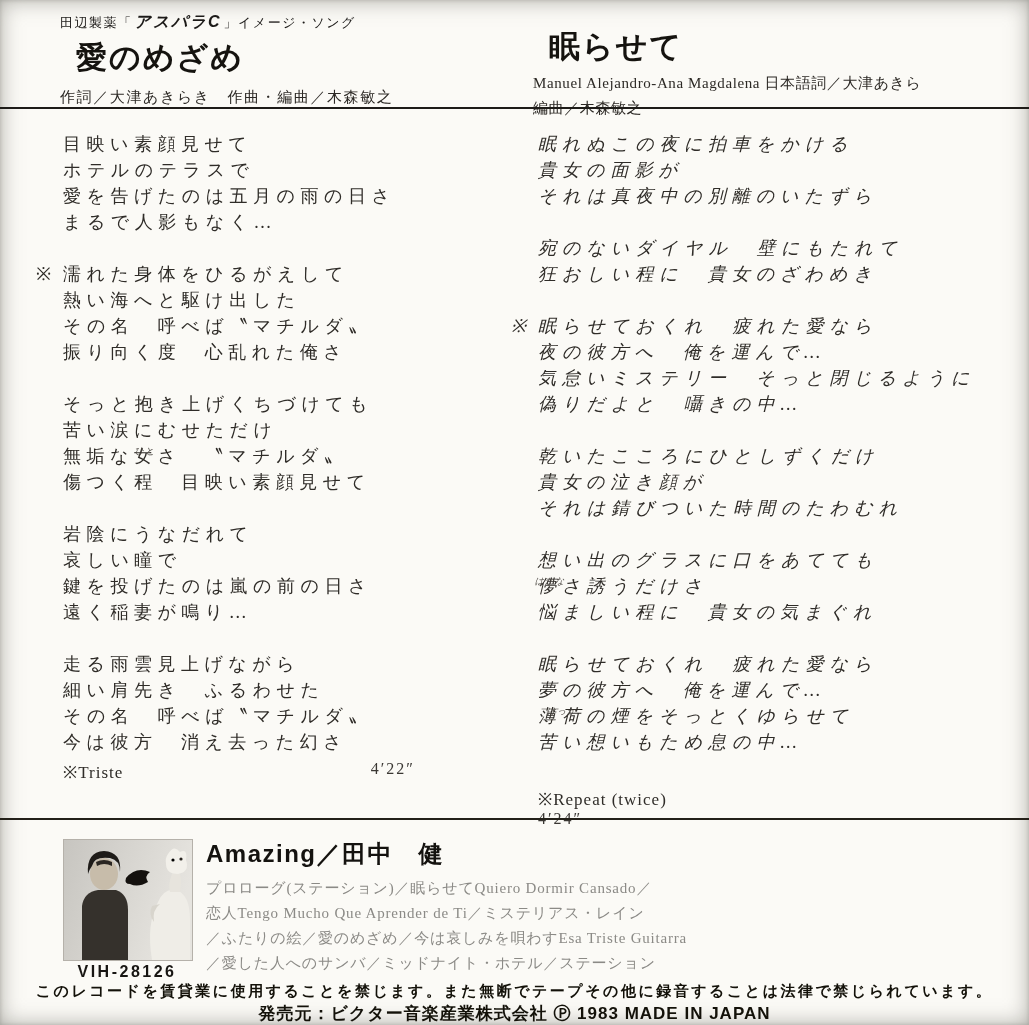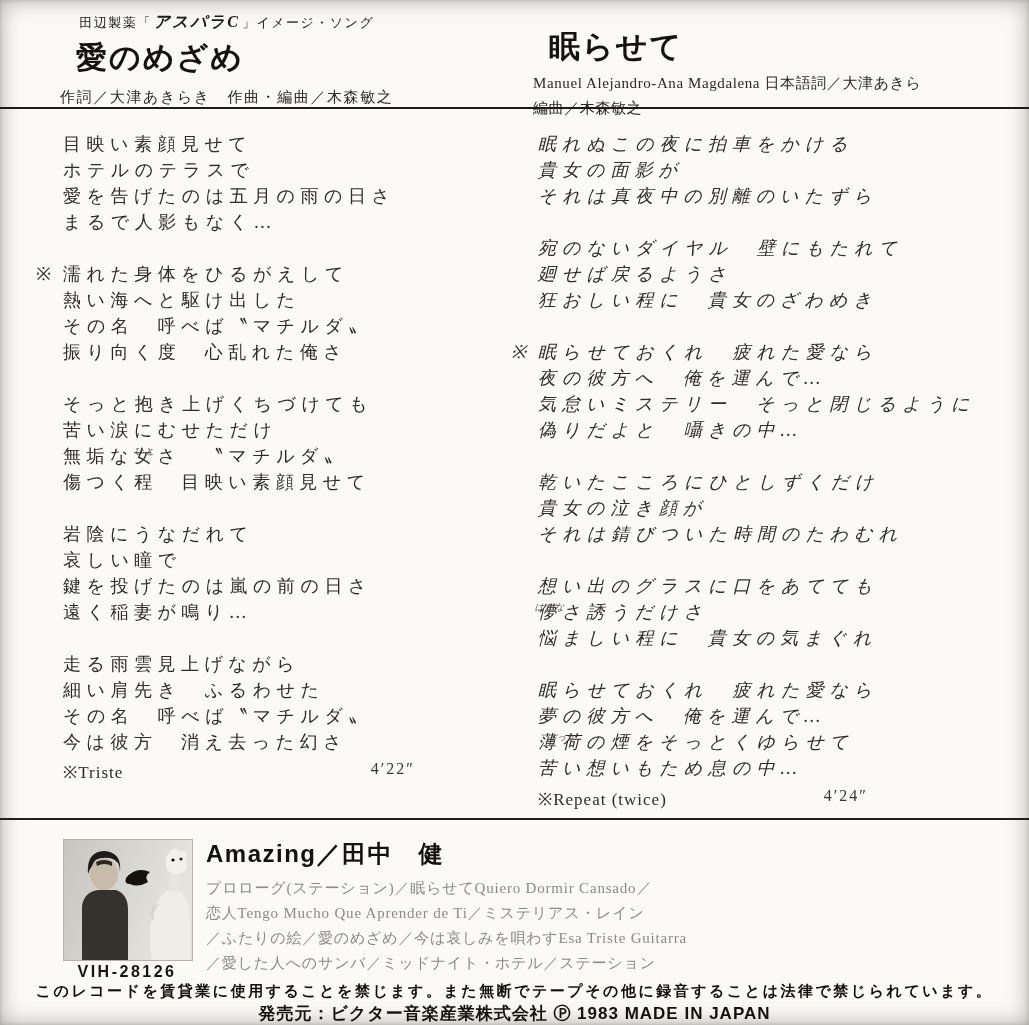--- a/index.html
+++ b/index.html
@@ -7,22 +7,22 @@
     width:1029px;height:1025px;position:relative;overflow:hidden;
     background:#fbfaf6;
     font-family:"Liberation Serif","DejaVu Serif",serif;
     color:#24211e;
   }
   .edge-vignette{position:absolute;inset:0;pointer-events:none;
     box-shadow:inset 0 0 22px rgba(110,108,100,.55), inset 0 0 4px rgba(110,108,100,.35);}
   
   .hdr-left{position:absolute;left:60px;top:12px;}
   .hdr-right{position:absolute;left:533px;top:26px;}
-  .campaign{font-family:Liberation Serif, serif;
-    font-size:13px;letter-spacing:1.5px;color:#1c1a18;white-space:nowrap;text-align:center;}
+  .campaign{font-family:Liberation Sans, sans-serif;
+    font-size:13px;letter-spacing:1.5px;color:#1c1a18;white-space:nowrap;}
   .aspara-logo{font-weight:bold;font-style:italic;font-size:16px;letter-spacing:2px;padding:0 2px;}
   .song-title{margin:4px 0 0 16px;font-size:31px;font-weight:bold;letter-spacing:2px;color:#15130f;white-space:nowrap;}
   .hdr-right .song-title{margin-top:0;}
   .credits{margin-top:9px;font-size:15px;letter-spacing:1.6px;color:#2c2925;white-space:nowrap;}
   .hdr-right .credits{margin-top:6px;letter-spacing:0.6px;}
   
   .rule{position:absolute;left:0;right:0;height:2px;background:#1d1b18;}
   .rule-top{top:107px;}
   .rule-mid{top:818px;height:2px;background:#232019;}
   
@@ -31,21 +31,21 @@
   .col-right{left:538px;width:470px;letter-spacing:6px;font-style:italic;}
   .verse{margin-bottom:26px;position:relative;}
   .verse .mark{position:absolute;left:-27px;top:0;letter-spacing:0;}
   .line{white-space:nowrap;}
   .rb{position:relative;}
   .rt{position:absolute;top:-8px;left:50%;transform:translateX(-50%);
       font-size:9px;letter-spacing:1px;white-space:nowrap;color:#4a4641;}
   .repeat-row{position:absolute;display:flex;justify-content:space-between;
     font-size:17px;letter-spacing:1px;color:#2f2c28;}
   .repeat-left{left:63px;top:760px;width:352px;}
-  .repeat-right{left:538px;top:787px;width:330px;}
+  .repeat-right{left:538px;top:787px;width:330px;flex-direction:column;}
   .repeat-row .time{font-size:16px;letter-spacing:2px;color:#3a3733;}
   
   .photo{position:absolute;left:63px;top:839px;width:128px;height:120px;margin:0;
     border:1px solid #b5b1aa;background:#d4d2cd;}
   .photo svg{display:block;}
   .catalog{position:absolute;left:56px;top:963px;width:142px;text-align:center;
     font-family:"Liberation Sans","DejaVu Sans",sans-serif;
     font-weight:bold;font-size:16px;letter-spacing:2.5px;color:#181613;}
   .album-title{position:absolute;left:206px;top:838px;margin:0;
     font-family:"Liberation Sans","DejaVu Sans",sans-serif;
@@ -119,21 +119,20 @@
 </div>
 
 <section class="col col-right">
     <div class="verse">
       <div class="line">眠れぬこの<span class="rb">夜<span class="rt">よ</span></span>に拍車をかける</div>
       <div class="line">貴女の面影が</div>
       <div class="line">それは真夜中の別離のいたずら</div>
     </div>
     <div class="verse">
       <div class="line">宛のないダイヤル　壁にもたれて</div>
-      <div class="line">廻せば戻るようさ</div>
       <div class="line">狂おしい程に　貴女のざわめき</div>
     </div>
     <div class="verse marked">
       <div class="line"><span class="mark">※</span>眠らせておくれ　疲れた愛なら</div>
       <div class="line">夜の彼方へ　俺を運んで…</div>
       <div class="line">気怠いミステリー　そっと閉じるように</div>
       <div class="line">偽りだよと　囁きの中…</div>
     </div>
     <div class="verse">
       <div class="line">乾いたこころにひとしずくだけ</div>

